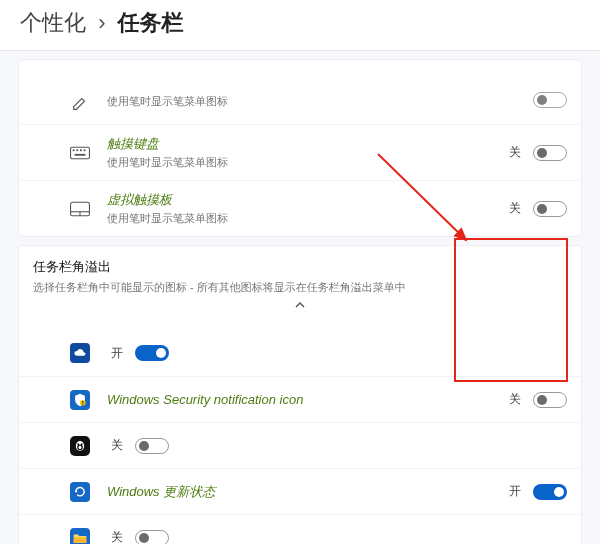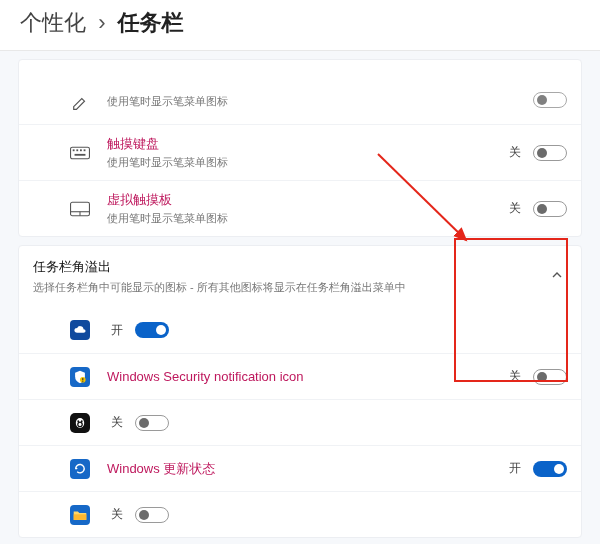--- a/index.html
+++ b/index.html
@@ -43,21 +43,21 @@
   .row.partial { padding-top: 2px; margin-top: 30px; }
   .row .icon {
     width: 22px; height: 22px;
     margin-right: 16px;
     display: flex; align-items: center; justify-content: center;
     flex-shrink: 0;
     color: #444;
   }
   .row .icon.indent { margin-left: 36px; }
   .row .txt { flex: 1; }
-  .row .title { font-size: 13px; color: #be185d; font-weight: 500; }
+  .row .title { font-size: 13px; color: #4d7c0f; font-weight: 500; font-style: italic; }
   .row .subtitle { font-size: 11px; color: #777; margin-top: 2px; }
 
   .state-label {
     font-size: 12px;
     color: #444;
     margin-right: 12px;
     min-width: 16px;
     text-align: right;
   }
 
@@ -81,20 +81,21 @@
     background: #fff;
     border: 1px solid #9a9a9a;
   }
   .toggle.off .knob { background: #6b6b6b; left: 3px; top: 2px; }
 
   .section-header {
     display: flex;
     align-items: flex-start;
     padding: 12px 14px 12px 14px;
     border-top: 1px solid #f0f2f5;
+    flex-direction: column;
   }
   .section-header:first-child { border-top: none; }
   .section-header .txt { flex: 1; }
   .section-header .title { font-size: 13px; font-weight: 500; color: #111; }
   .section-header .subtitle { font-size: 11px; color: #777; margin-top: 4px; }
   .chevron {
     color: #666;
     font-size: 12px;
     padding: 4px 4px;
     align-self: center;

